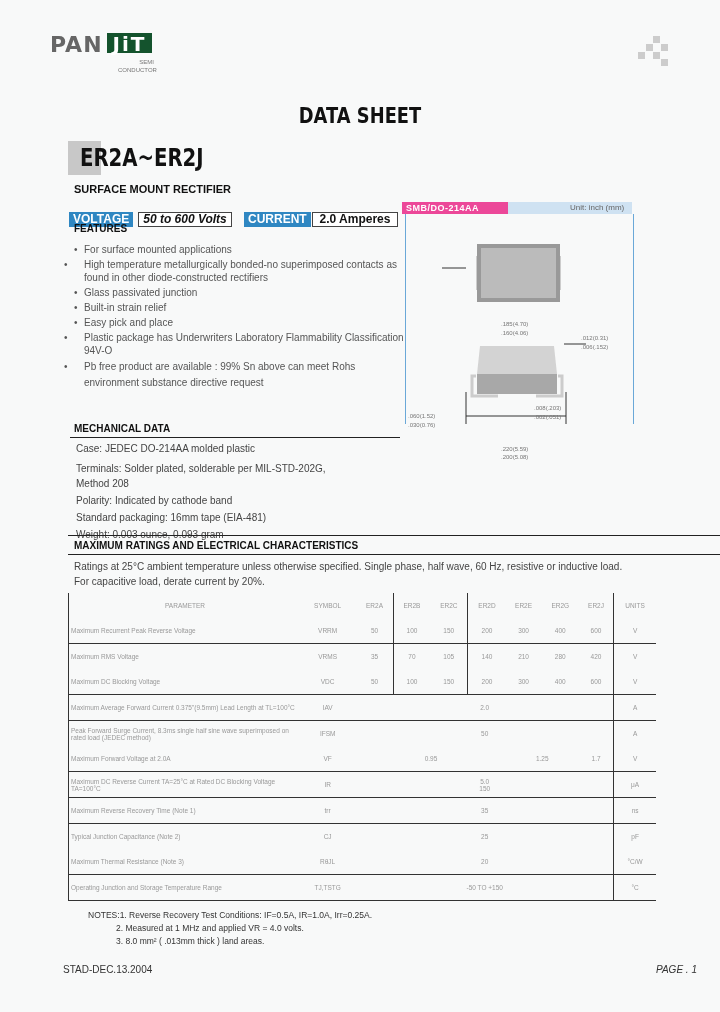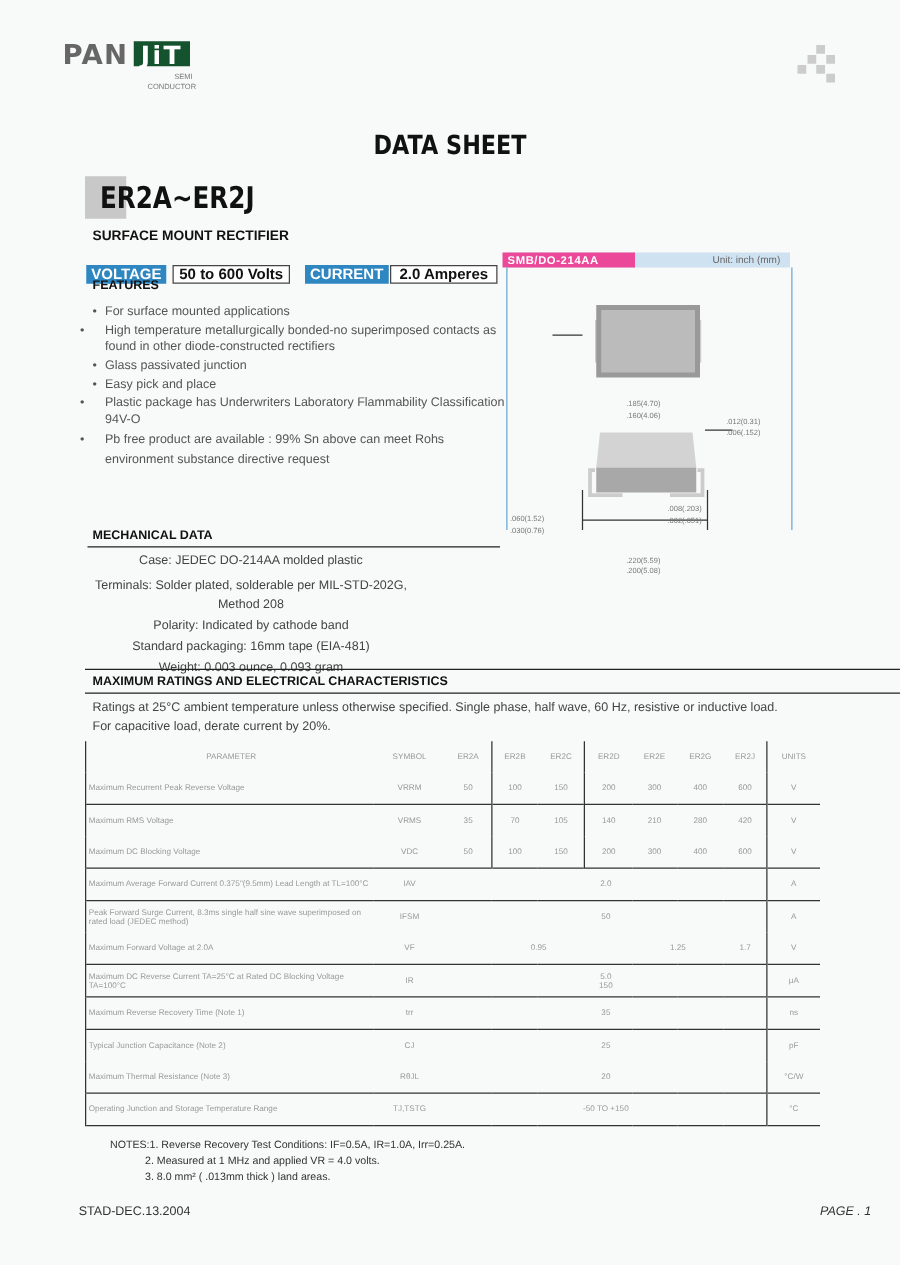--- a/index.html
+++ b/index.html
@@ -14,21 +14,21 @@
   .part{left:80px;top:144px;font-size:24px;font-weight:bold;font-family:"DejaVu Sans",sans-serif;transform:scaleX(0.82);transform-origin:left;}
   .subtitle{left:74px;top:183px;font-size:11px;font-weight:bold;}
   .badge{top:212px;height:15px;line-height:15px;font-size:12px;font-weight:bold;padding:0 4px;}
   .badge.blue{background:#2f87c2;color:#fff;}
   .badge.box{border:1px solid #444;height:13px;line-height:13px;background:#fff;}
   .sec{left:74px;font-size:10px;font-weight:bold;}
   .feat{left:74px;font-size:10px;color:#555;line-height:13px;width:330px;}
   .feat div{margin-bottom:2px;}
   .feat .b{display:inline-block;width:10px;}
   .rule{height:1px;background:#222;}
-  .mech{left:76px;font-size:10px;color:#444;line-height:15px;text-align:center;}
+  .mech{left:76px;font-size:10px;color:#444;line-height:15px;}
   .pkg-head{left:405px;top:202px;width:227px;height:12px;background:#cfe2f2;}
   .pkg-tab{left:402px;top:202px;width:106px;height:12px;background:#ec4899;color:#fff;font-size:9px;font-weight:bold;line-height:12px;padding-left:4px;box-sizing:border-box;letter-spacing:0.5px;}
   .pkg-unit{left:570px;top:203px;font-size:8px;color:#666;}
   .pkg-box{left:405px;top:214px;width:227px;height:210px;border-left:1px solid #6aa8d8;border-right:1px solid #6aa8d8;}
   .dim{font-size:6px;color:#777;line-height:7px;}
   .ratings{left:74px;font-size:10px;color:#444;}
   table.t{position:absolute;left:68px;top:593px;width:588px;border-collapse:collapse;font-size:6.5px;color:#999;}
   table.t td{height:25px;text-align:center;padding:0;}
   table.t td.p{text-align:left;padding-left:2px;width:228px;}
   table.t tr.bt td{border-top:1px solid #333;}
@@ -55,29 +55,30 @@
   <div class="abs sq" style="left:653px;top:52px;"></div>
   <div class="abs sq" style="left:661px;top:59px;"></div>
 </div>
 
 <div class="abs title">DATA  SHEET</div>
 <div class="abs part-bg"></div>
 <div class="abs part">ER2A~ER2J</div>
 <div class="abs subtitle">SURFACE MOUNT RECTIFIER</div>
 
 <div class="abs badge blue" style="left:69px;">VOLTAGE</div>
-<div class="abs badge box" style="left:138px;width:92px;text-align:center;padding:0;">50 to 600 Volts</div>
+<div class="abs badge box" style="left:138px;width:92px;text-align:center;padding:0;font-style:italic;">50 to 600 Volts</div>
 <div class="abs badge blue" style="left:244px;">CURRENT</div>
 <div class="abs badge box" style="left:312px;width:84px;text-align:center;padding:0;">2.0 Amperes</div>
 
 <div class="abs sec" style="top:223px;">FEATURES</div>
 <div class="abs feat" style="top:243px;">
   <div><span class="b">•</span><span>For surface mounted applications</span></div>
   <div style="padding-left:10px;text-indent:-10px;"><span class="b">•</span><span>High temperature metallurgically bonded-no superimposed contacts as found in other diode-constructed rectifiers</span></div>
   <div><span class="b">•</span><span>Glass passivated junction</span></div>
+  <div><span class="b">•</span><span>Built-in strain relief</span></div>
   <div><span class="b">•</span><span>Easy pick and place</span></div>
   <div style="padding-left:10px;text-indent:-10px;"><span class="b">•</span><span>Plastic package has Underwriters Laboratory Flammability Classification 94V-O</span></div>
   <div style="padding-left:10px;text-indent:-10px;line-height:16px;"><span class="b">•</span><span>Pb free product are available :  99% Sn above can meet Rohs environment substance directive request</span></div>
 </div>
 
 <div class="abs pkg-head"></div>
 <div class="abs pkg-tab">SMB/DO-214AA</div>
 <div class="abs pkg-unit">Unit: inch (mm)</div>
 <div class="abs pkg-box">
   <svg width="227" height="210" style="position:absolute;left:0;top:0;">

